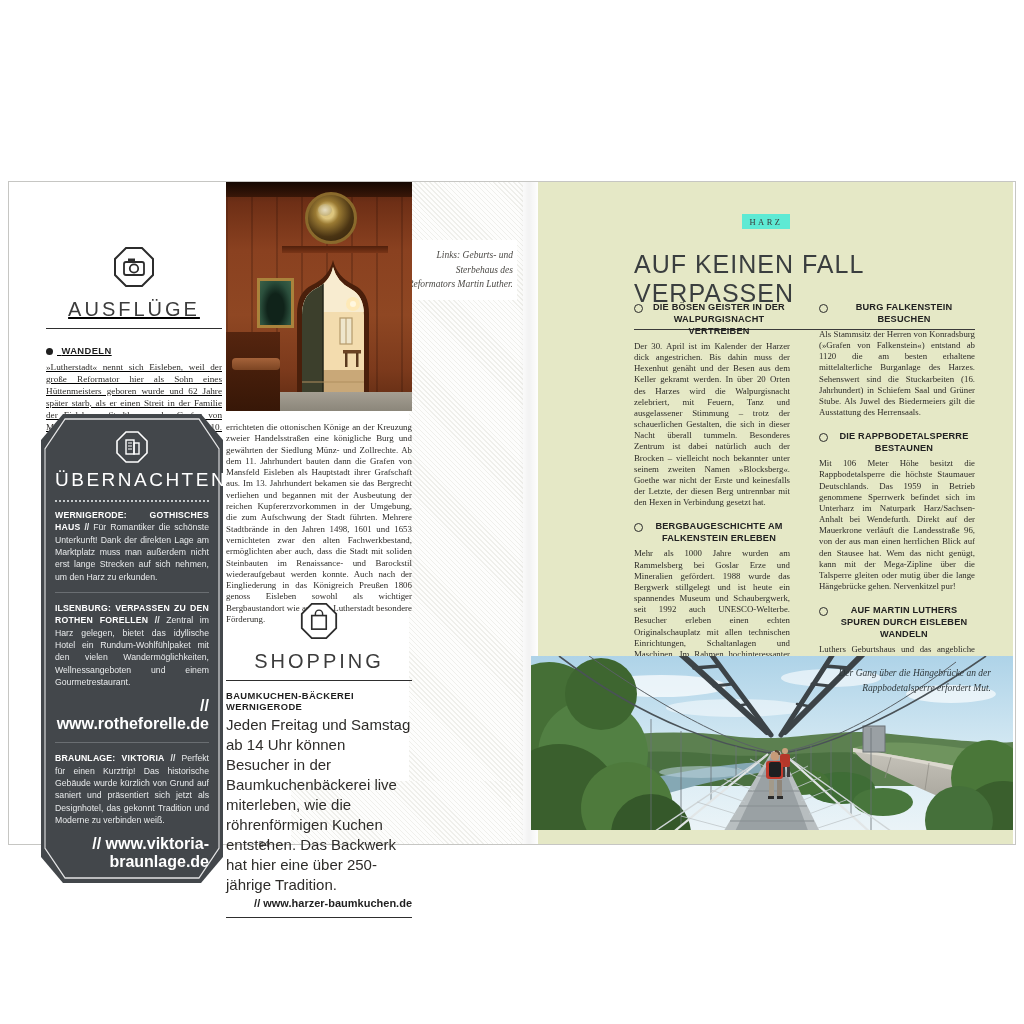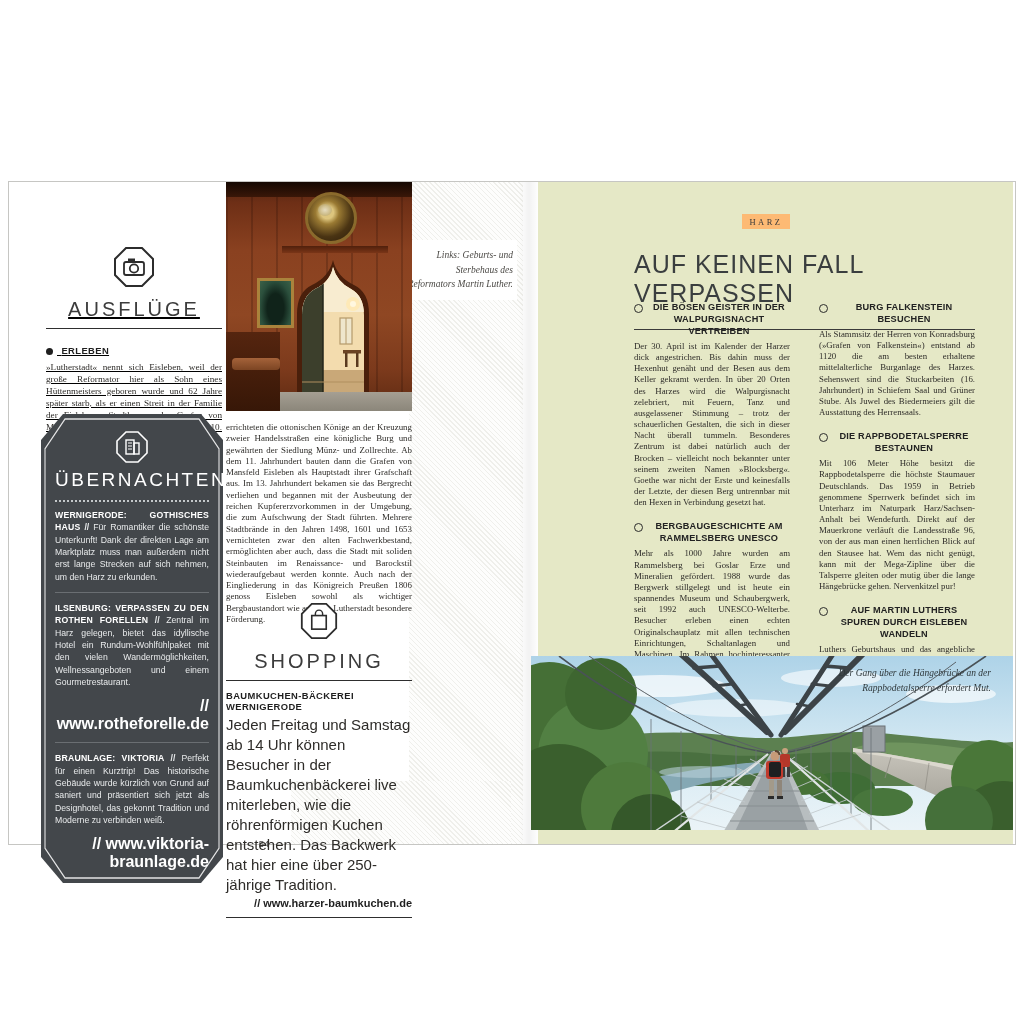--- a/index.html
+++ b/index.html
@@ -63,21 +63,21 @@
   .pi-lintel{position:absolute;left:56px;top:64px;width:106px;height:7px;background:linear-gradient(180deg,#50200c,#7a3517);}
   .pi-portrait{position:absolute;left:31px;top:96px;width:37px;height:50px;border:3px solid #aa833c;box-sizing:border-box;
     background:radial-gradient(ellipse at 50% 62%,#10231a 0 38%,#2b4f3c 70%,#3c6148 100%);}
   .pi-bench{position:absolute;left:0;top:150px;width:54px;height:79px;background:linear-gradient(180deg,#55250f,#371707);}
   .pi-bench:before{content:"";position:absolute;left:6px;top:26px;width:48px;height:12px;border-radius:4px;background:linear-gradient(180deg,#a5633a,#7c4523);}
   .pi-floor{position:absolute;left:54px;top:210px;width:132px;height:19px;background:linear-gradient(180deg,#a59f93,#8b867a);}
   .pi-arch{position:absolute;left:70px;top:70px;}
   
   .green-page{position:absolute;left:529px;top:0;width:475px;height:662px;background:#e5e8c6;z-index:1;}
   .harz-tag{position:absolute;left:715px;top:29px;width:84px;text-align:center;z-index:2;}
-  .harz-tag span{display:inline-block;background:#fdba74;padding:3px 7px 2px;font-family:"Liberation Serif",serif;
+  .harz-tag span{display:inline-block;background:#5eead4;padding:3px 7px 2px;font-family:"Liberation Serif",serif;
     font-size:8.5px;letter-spacing:2.5px;color:#3a3a3a;}
   .rp-title{position:absolute;left:625px;top:68px;width:341px;margin:0;font-weight:400;
     font-size:25px;letter-spacing:1px;color:#3a3e3f;border-bottom:1.2px solid #3a3a3a;padding-bottom:21px;z-index:2;}
   .rp-col{position:absolute;top:120px;width:156px;z-index:2;}
   .rp-colA{left:625px;} .rp-colB{left:810px;}
   .item{margin-bottom:13px;}
   .item-head{display:flex;gap:5px;align-items:flex-start;text-align:center;}
   .circle{width:7px;height:7px;border:1.4px solid #2c2c2c;border-radius:50%;flex:none;margin-top:1.5px;background:transparent;}
   .item-h{font-weight:bold;font-size:9.2px;line-height:1.3;letter-spacing:.2px;color:#222;}
   .item-body{margin:3px 0 0;font-size:8.8px;line-height:1.27;}
@@ -101,21 +101,21 @@
         <polygon points="13,2 29,2 40,13 40,29 29,40 13,40 2,29 2,13" fill="#fff" stroke="#2c2c2c" stroke-width="2"></polygon>
         <rect x="11" y="16" width="20" height="13" rx="2" fill="none" stroke="#2c2c2c" stroke-width="1.8"></rect>
         <rect x="15" y="12.5" width="7" height="4" fill="#2c2c2c"></rect>
         <circle cx="21" cy="22.5" r="4.2" fill="none" stroke="#2c2c2c" stroke-width="1.8"></circle>
       </svg>
       <h2 class="sec-h">AUSFLÜGE</h2>
       <div class="sec-rule"></div>
       <div class="entry">
         <div>
           <span class="bullet"></span>
-          <span class="e-title">ERLEBEN</span>
+          <span class="e-title">WANDELN</span>
         </div>
         <p class="serif">»Lutherstadt« nennt sich Eisleben, weil der große Reformator hier als Sohn eines Hüttenmeisters geboren wurde und 62 Jahre später starb, als er einen Streit in der Familie der Eislebener Stadtherren, der Grafen von Mansfeld, schlichten wollte. Bereits im 10. Jahrhundert</p>
       </div>
     </div>
 
     <div class="bx">
       <svg class="bx-border" viewBox="0 0 182 378" preserveAspectRatio="none">
         <polygon points="24,4 158,4 178,28 178,350 158,374 24,374 4,350 4,28" fill="none" stroke="#ffffff" stroke-width="1.1" opacity=".85"></polygon>
       </svg>
       <svg width="34" height="34" viewBox="0 0 34 34" style="display:block;margin:2px auto 0">
@@ -214,21 +214,21 @@
       <div class="item">
         <div class="item-head">
           <span class="circle"></span>
           <span class="item-h">DIE BÖSEN GEISTER IN DER WALPURGISNACHT VERTREIBEN</span>
         </div>
         <p class="serif item-body">Der 30. April ist im Kalender der Harzer dick angestrichen. Bis dahin muss der Hexenhut genäht und der Besen aus dem Keller gekramt werden. In über 20 Orten des Harzes wird die Walpurgisnacht zelebriert, mit Feuern, Tanz und ausgelassener Stimmung – trotz der schauerlichen Gestalten, die sich in dieser Nacht überall tummeln. Besonderes Zentrum ist dabei natürlich auch der Brocken – vielleicht noch bekannter unter seinem zweiten Namen »Blocksberg«. Goethe war nicht der Erste und keinesfalls der Letzte, der diesen Berg untrennbar mit den Hexen in Verbindung gesetzt hat.</p>
       </div>
       <div class="item">
         <div class="item-head">
           <span class="circle"></span>
-          <span class="item-h">BERGBAUGESCHICHTE AM RAMMELSBERG UNESCO</span>
+          <span class="item-h">BERGBAUGESCHICHTE AM FALKENSTEIN ERLEBEN</span>
         </div>
         <p class="serif item-body">Mehr als 1000 Jahre wurden am Rammelsberg bei Goslar Erze und Mineralien gefördert. 1988 wurde das Bergwerk stillgelegt und ist heute ein spannendes Museum und Schaubergwerk, seit 1992 auch UNESCO-Welterbe. Besucher erleben einen echten Originalschauplatz mit allen technischen Einrichtungen, Schaltanlagen und Maschinen. Im Rahmen hochinteressanter Themenführungen sind Fahrten unter Tage mit dem Schrägaufzug und einer Grubenbahn vorgesehen oder zu Fuß durch den Roeder-Stollen vorbei an gigantischen Wasserrädern.</p>
       </div>
     </div>
 
     <div class="rp-col rp-colB">
       <div class="item">
         <div class="item-head">
           <span class="circle"></span>
           <span class="item-h">BURG FALKENSTEIN BESUCHEN</span>

